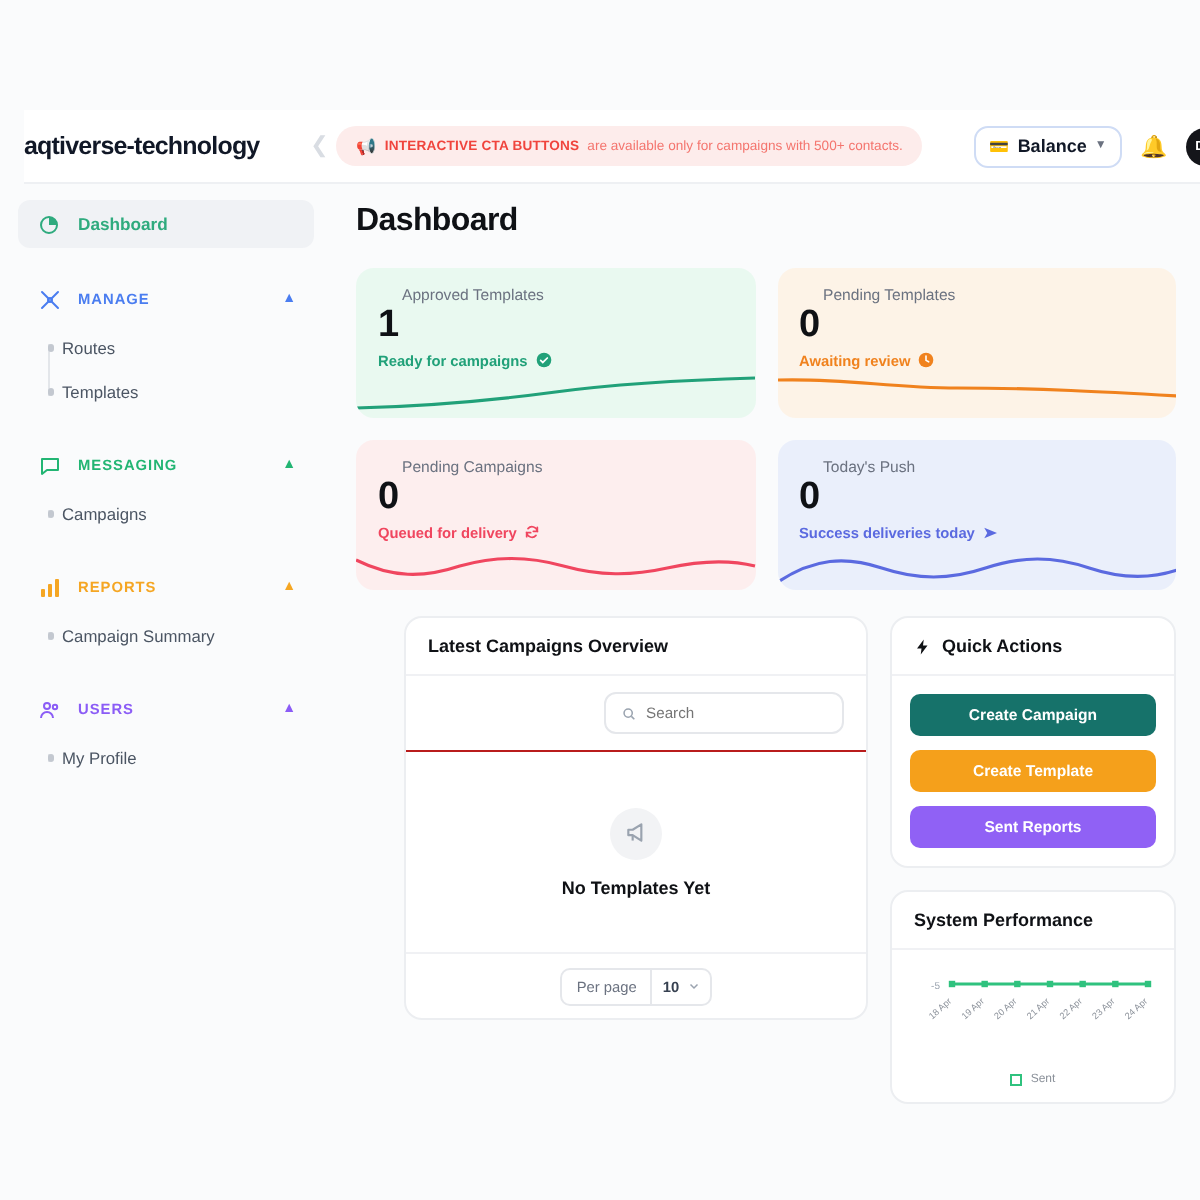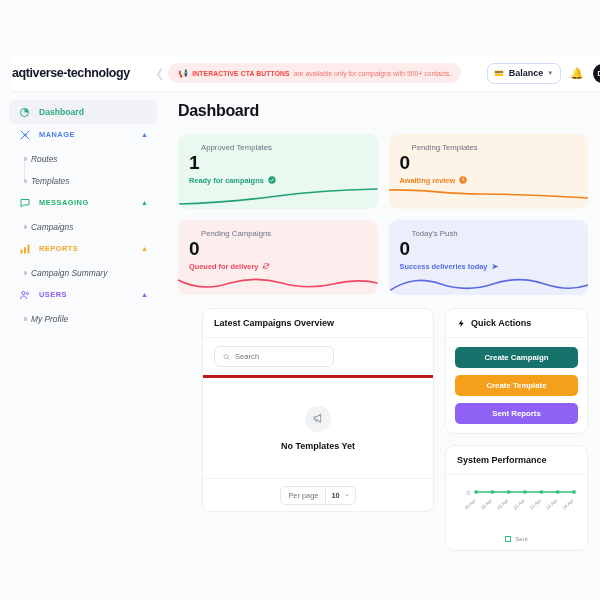--- a/index.html
+++ b/index.html
@@ -43,29 +43,29 @@
     display: flex; align-items: center; justify-content: center; letter-spacing: .2px;
   }
 
   
   .sidebar { position: absolute; left: 0; top: 92px; width: 166px; height: 508px; background: #fafbfc; padding: 8px 9px; }
   .nav-active {
     display: flex; align-items: center; gap: 8px;
     height: 24px; border-radius: 6px; background: #f0f2f5; padding: 0 9px;
   }
   .nav-active .lbl { font-size: 8.6px; font-weight: 600; color: #2fab7e; }
-  .sec { margin-top: 2px; }
+  .sec { margin-top: 17px; }
   .sec-head { display: flex; align-items: center; gap: 8px; padding: 0 9px; height: 17px; }
   .sec-title { font-size: 7.4px; font-weight: 700; letter-spacing: .5px; flex: 1; }
   .caret { font-size: 7px; }
   .sub { position: relative; margin-top: 5px; padding-left: 22px; }
   .sub::before { content: ""; position: absolute; left: 15px; top: 9px; bottom: 9px; width: 1px; background: #e3e6ea; }
   .sub-item { position: relative; display: flex; align-items: center; height: 22px; }
   .sub-item .dot { position: absolute; left: -7.5px; width: 3.5px; height: 3.5px; border-radius: 50%; background: #c3c8d0; }
-  .sub-item .lbl { font-size: 8.4px; color: #4b5563; font-style: italic; }
+  .sub-item .lbl { font-size: 8.4px; color: #4b5563; }
   .ico { width: 13px; height: 13px; display: flex; align-items: center; justify-content: center; }
   .ico svg { display: block; }
 
   
   .main { position: absolute; left: 166px; top: 92px; width: 434px; height: 508px; padding: 10px 12px; }
   .h1 { font-size: 16px; font-weight: 700; color: #0f1115; letter-spacing: -0.3px; }
 
   .cards { display: grid; grid-template-columns: 1fr 1fr; gap: 11px; margin-top: 14px; }
   .card { position: relative; height: 75px; border-radius: 9px; overflow: hidden; padding: 9px 11px; }
   .card .t { font-size: 7.8px; color: #6b7280; margin-left: 12px; }
@@ -74,21 +74,21 @@
   .spark { position: absolute; left: 0; bottom: 0; width: 100%; height: 26px; }
   .c-green { background: #e9f9f0; }
   .c-orange { background: #fdf3e7; }
   .c-red { background: #fdeeee; }
   .c-blue { background: #eaeffb; }
 
   .lower { display: grid; grid-template-columns: 1fr 143px; gap: 11px; margin-top: 13px; align-items: start; margin-left: 24px; }
   .panel { background: #fff; border: 1px solid #eceef1; border-radius: 9px; }
   .panel-head { padding: 9px 11px; border-bottom: 1px solid #f0f1f4; font-size: 9px; font-weight: 700; color: #0f1115; display: flex; align-items: center; gap: 5px; }
 
-  .search-row { padding: 8px 11px; border-bottom: 3px solid #b91c1c; display: flex; justify-content: flex-start; }
+  .search-row { padding: 8px 11px; border-bottom: 1px solid #b91c1c; display: flex; justify-content: flex-end; }
   .search {
     width: 120px; height: 21px; border: 1px solid #e5e7eb; border-radius: 6px;
     display: flex; align-items: center; gap: 5px; padding: 0 8px; background: #fff;
   }
   .search input { border: none; outline: none; font-size: 7.6px; color: #6b7280; width: 100%; font-family: inherit; background: transparent; }
   .empty { height: 100px; display: flex; flex-direction: column; align-items: center; justify-content: center; gap: 9px; }
   .empty-ico { width: 26px; height: 26px; border-radius: 50%; background: #f2f3f5; display: flex; align-items: center; justify-content: center; }
   .empty-txt { font-size: 9px; font-weight: 700; color: #0f1115; }
   .pager { border-top: 1px solid #f0f1f4; height: 33px; display: flex; align-items: center; justify-content: center; }
   .pager-box { display: flex; align-items: center; height: 19px; border: 1px solid #e5e7eb; border-radius: 5px; overflow: hidden; }

